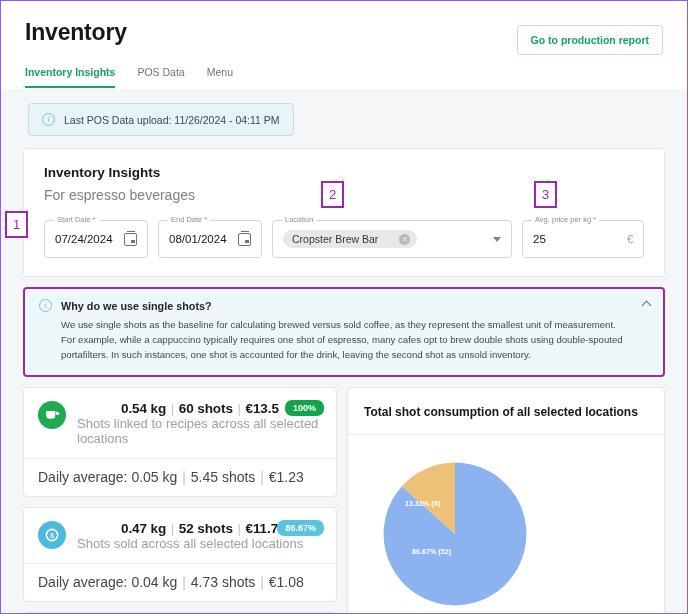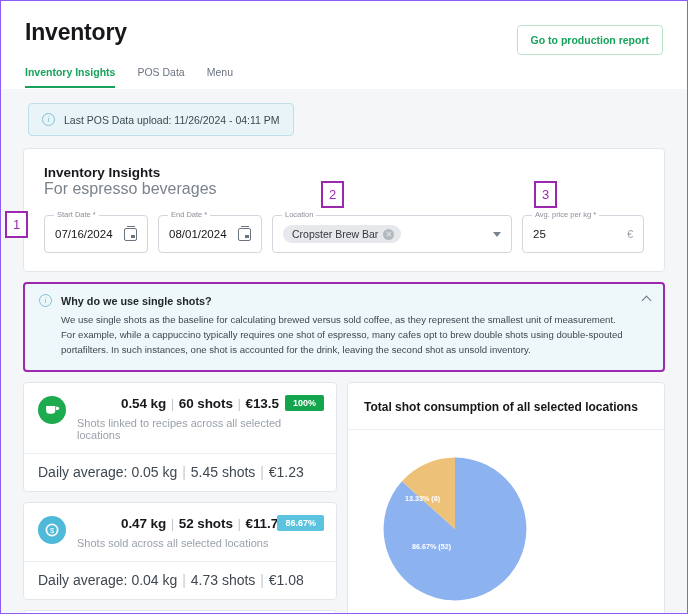--- a/index.html
+++ b/index.html
@@ -92,21 +92,21 @@
   
   .insights-card {
     background: #ffffff;
     border: 1px solid #e3e7ec;
     border-radius: 4px;
     margin: 0 8px 10px 8px;
     padding: 16px 20px 18px 20px;
     position: relative;
   }
   .insights-title { font-size: 13.5px; font-weight: bold; color: #16181b; }
-  .insights-sub { font-size: 16px; color: #7a828c; }
+  .insights-sub { font-size: 14px; color: #7a828c; margin-top: 7px; }
 
   .fields { display: flex; gap: 10px; margin-top: 17px; align-items: flex-start; }
 
   .field {
     position: relative;
     border: 1px solid #d2d7de;
     border-radius: 4px;
     height: 38px;
     background: #fff;
     display: flex;
@@ -142,21 +142,21 @@
     content:""; position:absolute; top:-3px; left:1.5px;
     width: 8px; height: 2.5px;
     border-top: 1.4px solid #6b7280;
   }
   .cal::after {
     content:""; position:absolute; bottom: 1.5px; right: 1.5px;
     width: 4px; height: 3px; background: #6b7280;
   }
 
   .chip {
-    display: inline-flex; align-items: center; gap: 5px;
+    display: inline-flex; align-items: center; gap: 21px;
     background: #e6e8eb;
     border-radius: 11px;
     padding: 3px 7px 3px 9px;
     font-size: 10.5px;
     color: #33383e;
   }
   .chip-x {
     width: 11px; height: 11px; border-radius: 50%;
     background: #b4b9c0; color: #e6e8eb;
     font-size: 8px; line-height: 11px; text-align: center;
@@ -218,24 +218,24 @@
 
   .mcard {
     background: #ffffff;
     border: 1px solid #e3e7ec;
     border-radius: 4px;
   }
   .mcard-top { display: flex; align-items: flex-start; gap: 11px; padding: 13px 12px 12px 14px; position: relative; }
   .mcard-icon { width: 28px; height: 28px; border-radius: 50%; flex: none; display:flex; align-items:center; justify-content:center; }
   .mcard-main { font-size: 13.5px; font-weight: bold; color: #16181b; letter-spacing: -0.1px; margin-left: 44px; }
   .mcard-main .sep { color: #c3c8cf; font-weight: normal; padding: 0 1px; }
-  .mcard-sub { font-size: 11px; color: #9aa1aa; margin-top: 6px; }
+  .mcard-sub { font-size: 13px; color: #9aa1aa; }
   .badge {
     position: absolute; right: 12px; top: 12px;
-    border-radius: 2px;
+    border-radius: 7px;
     padding: 3px 8px;
     font-size: 9px;
     font-weight: bold;
     color: #ffffff;
   }
   .mcard-foot {
     border-top: 1px solid #eceff2;
     padding: 10px 14px 11px 14px;
     font-size: 14px;
     color: #3f4850;
@@ -288,21 +288,21 @@
 
     
     <div class="insights-card">
       <div class="insights-title">Inventory Insights</div>
       <div class="insights-sub">For espresso beverages</div>
 
       <div class="fields">
 
         <div class="field f-date">
           <span class="flabel">Start Date *</span>
-          <span class="fval">07/16/2024</span>
+          <span class="fval">07/24/2024</span>
           <span class="cal"></span>
         </div>
 
         <div class="field f-date">
           <span class="flabel">End Date *</span>
           <span class="fval">08/01/2024</span>
           <span class="cal"></span>
         </div>
 
         <div class="field f-loc">

